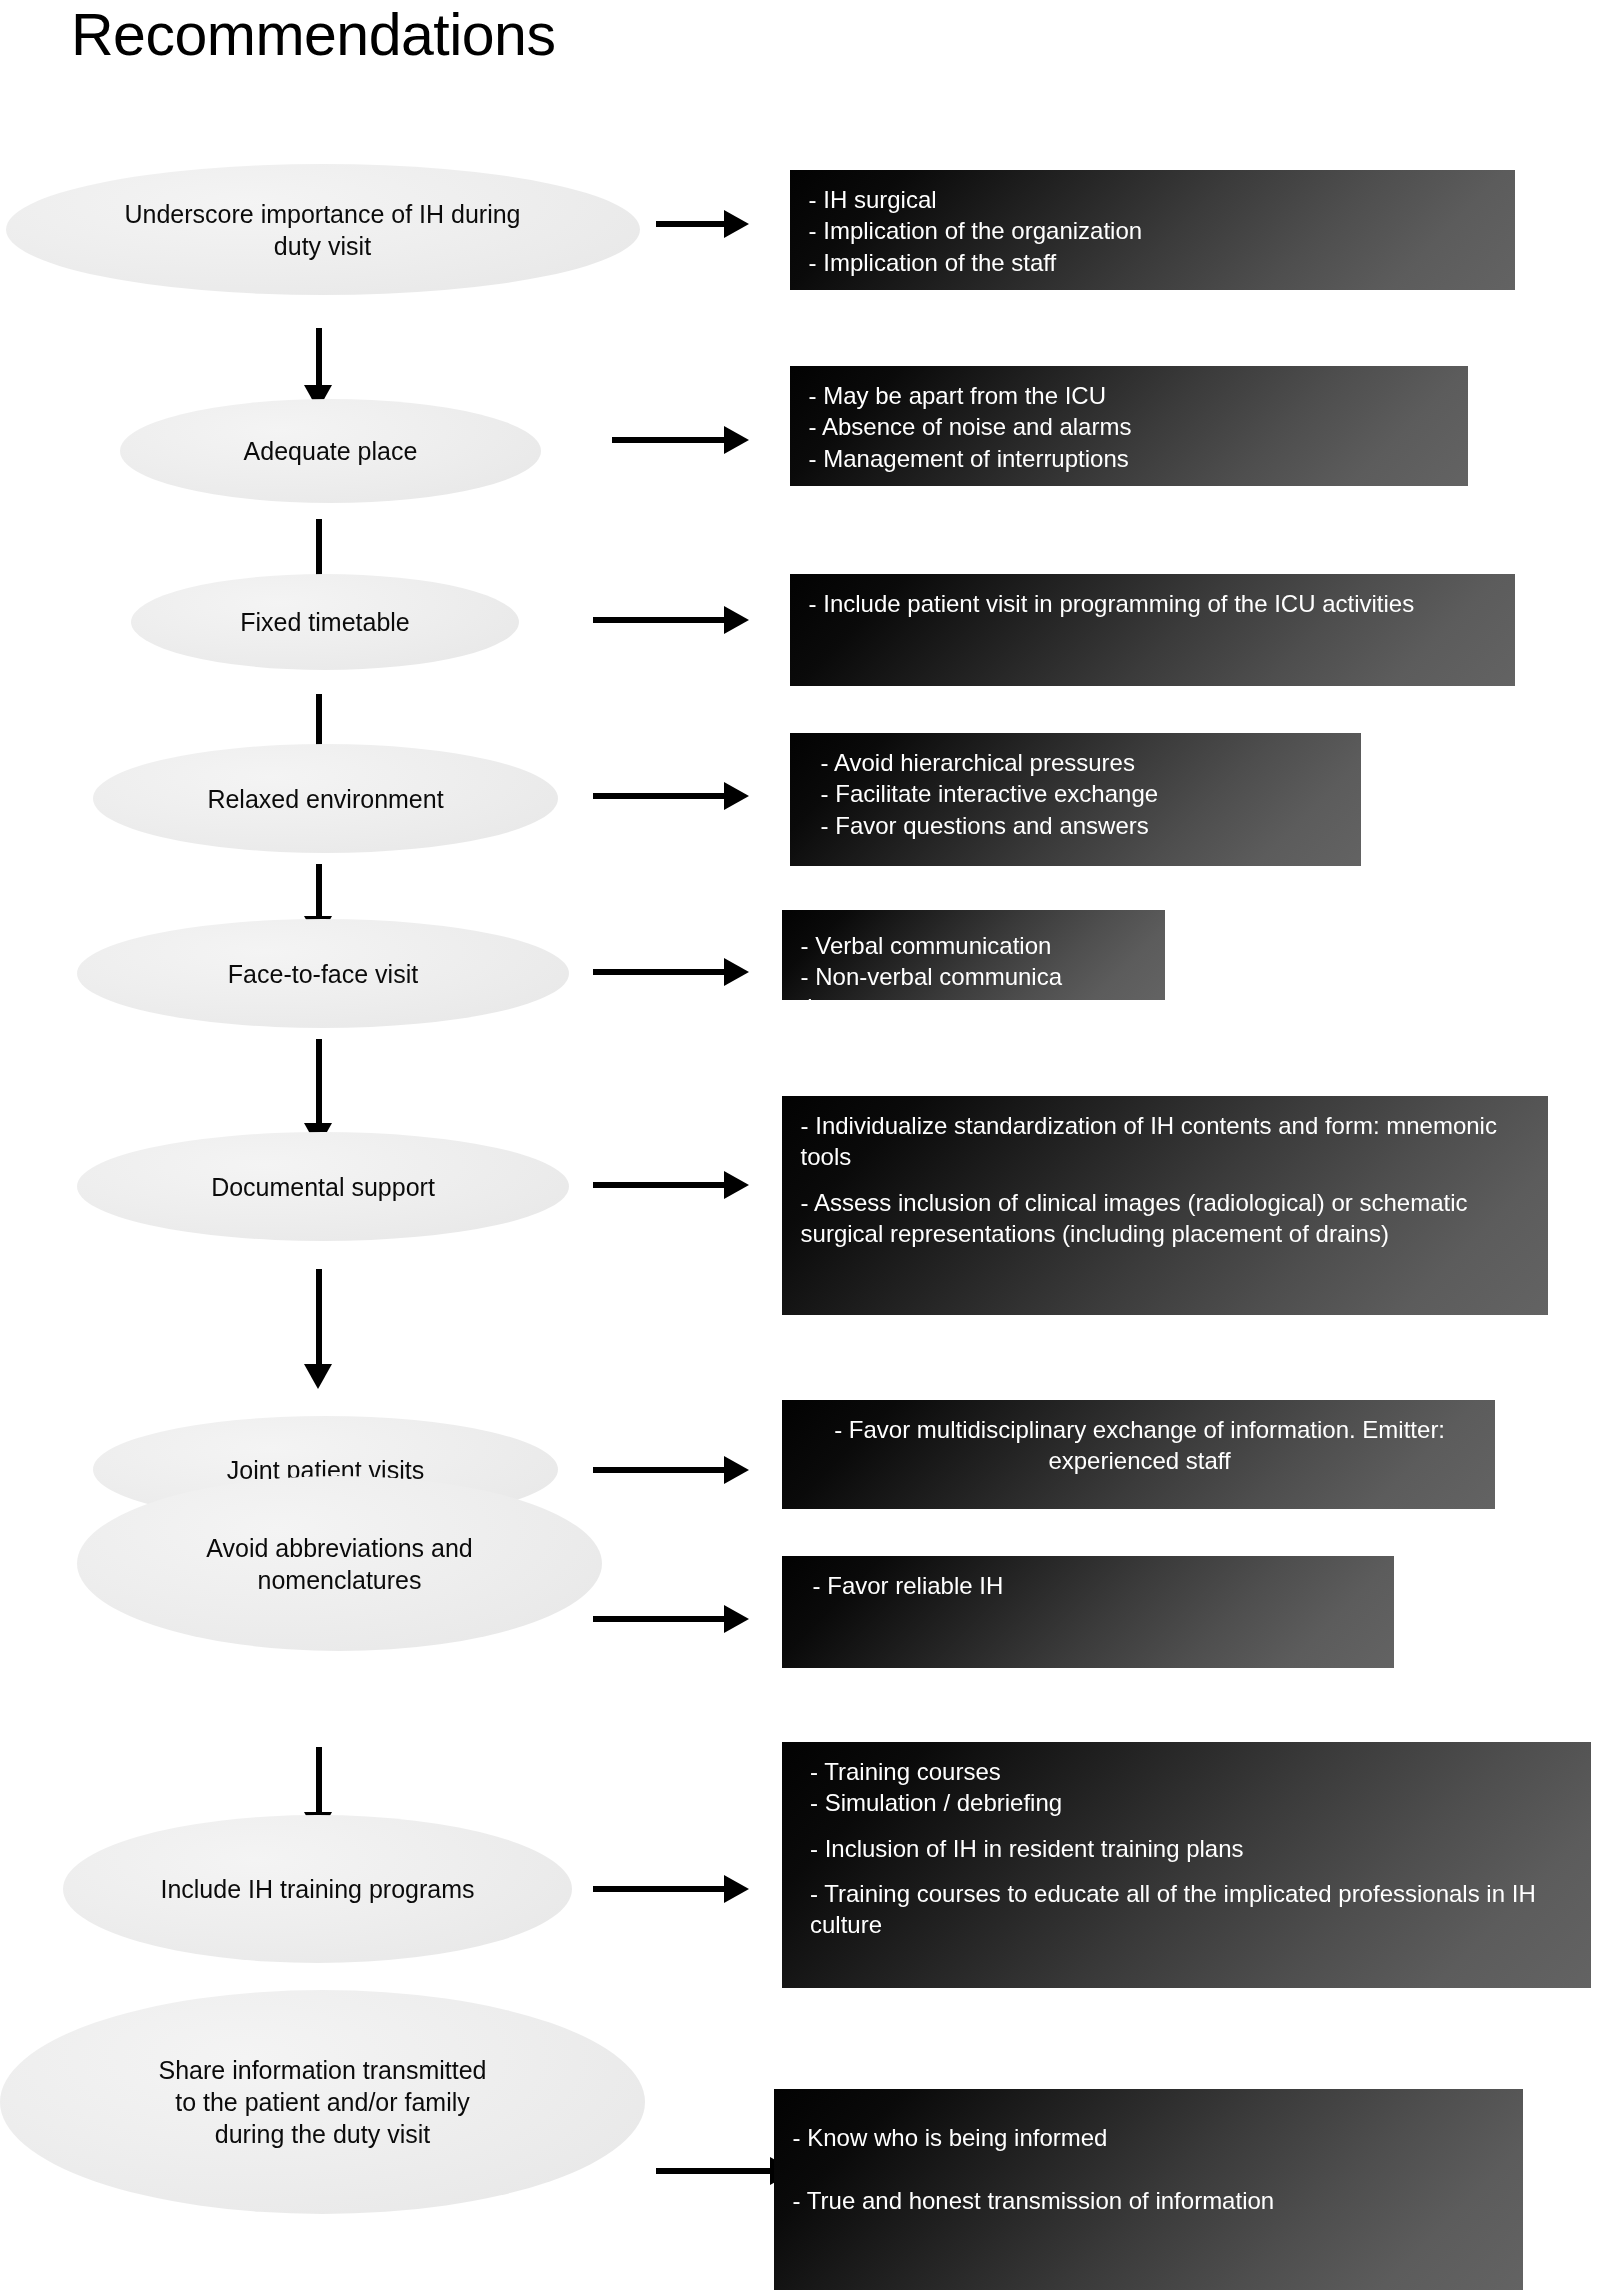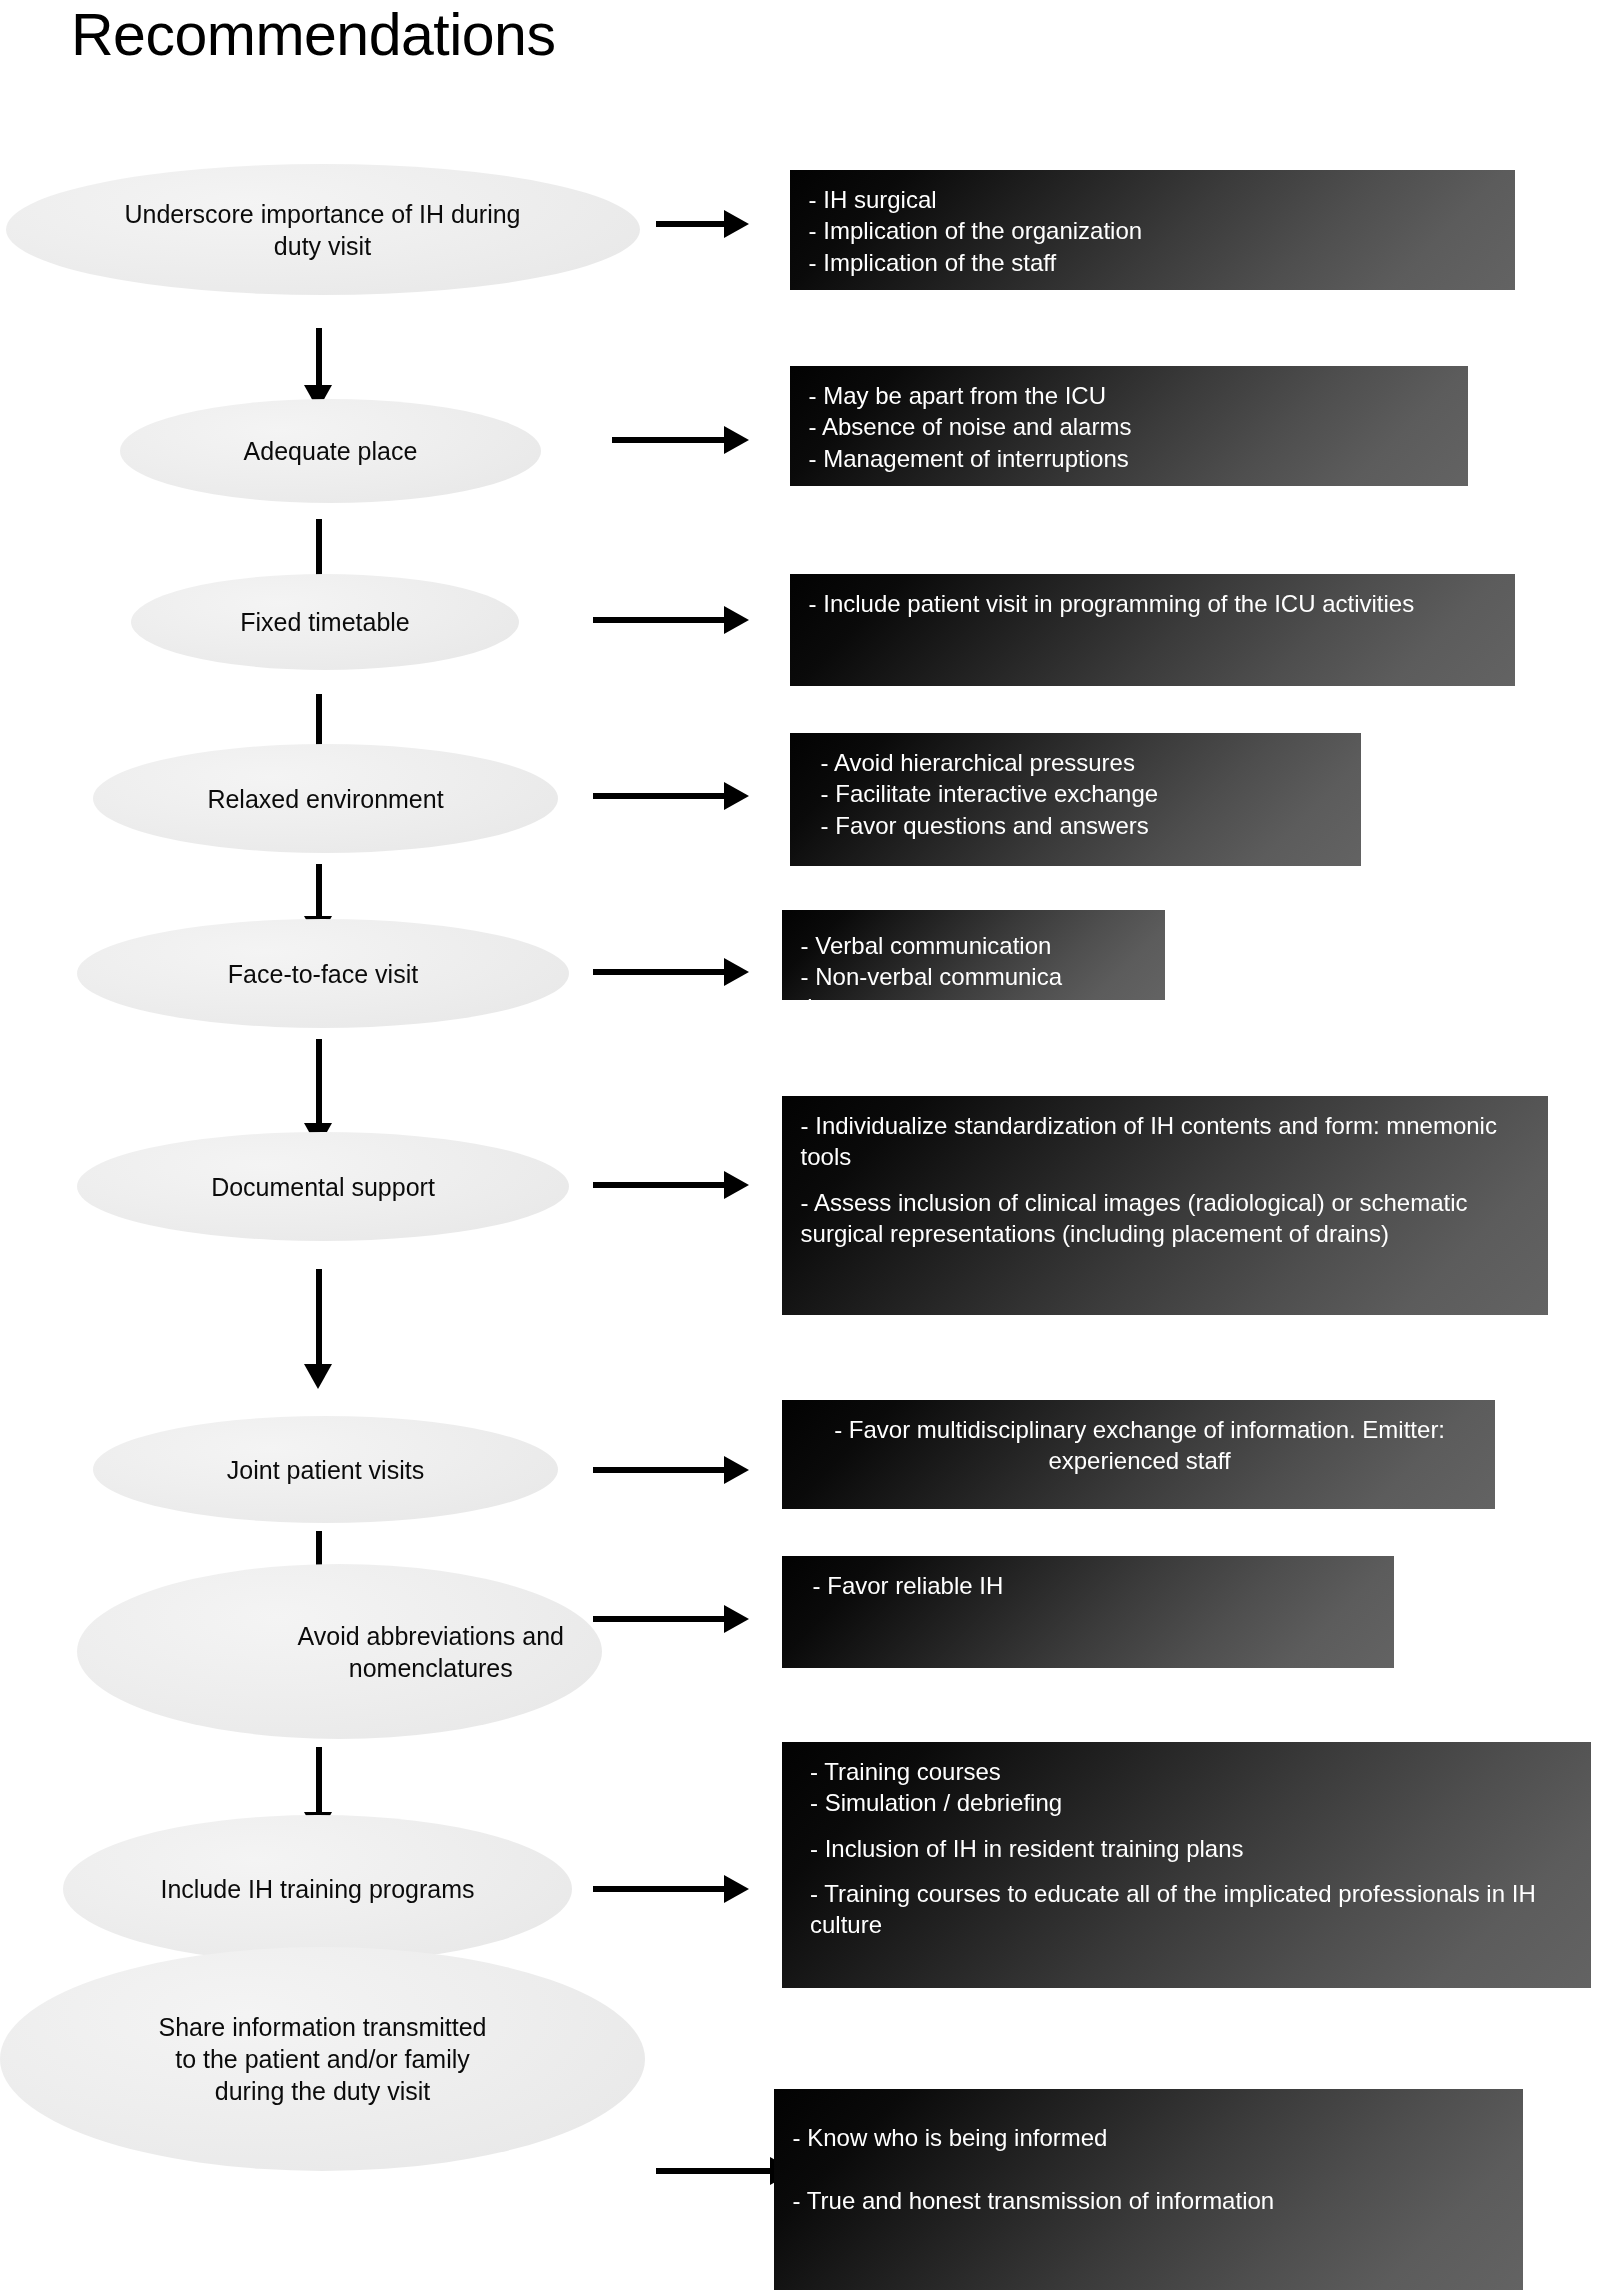--- a/index.html
+++ b/index.html
@@ -246,21 +246,21 @@
     <div class="head"></div>
   </div>
   <div class="strategy-box" style="left:782px; top:1400px; width:713px; height:109px;text-align:center;">
     <span class="line wrap">- Favor multidisciplinary exchange of information. Emitter: experienced staff</span>
   </div>
   <div class="arrow-down" style="left:316px; top:1531px; height:71px;">
     <div class="shaft"></div>
     <div class="head"></div>
   </div>
 
-  <div class="ellipse" style="left:77px; top:1564px; width:525px; height:175px;justify-content:flex-end;">
+  <div class="ellipse" style="left:77px; top:1476px; width:525px; height:175px;">
     <div>
       <span>Avoid abbreviations and</span>
       <span>nomenclatures</span>
     </div>
   </div>
   <div class="arrow-right" style="left:593px; top:1616px; width:156px;">
     <div class="shaft"></div>
     <div class="head"></div>
   </div>
   <div class="strategy-box" style="left:782px; top:1556px; width:612px; height:112px;">
@@ -286,21 +286,21 @@
     <span class="gap"></span>
     <span class="line">- Inclusion of IH in resident training plans</span>
     <span class="gap"></span>
     <span class="line wrap">- Training courses to educate all of the implicated professionals in IH culture</span>
   </div>
   <div class="arrow-down" style="left:316px; top:1996px; height:85px;">
     <div class="shaft"></div>
     <div class="head"></div>
   </div>
 
-  <div class="ellipse" style="left:0px; top:1947px; width:645px; height:224px;">
+  <div class="ellipse" style="left:0px; top:1990px; width:645px; height:224px;">
     <div>
       <span>Share information transmitted</span>
       <span>to the patient and/or family</span>
       <span>during the duty visit</span>
     </div>
   </div>
   <div class="arrow-right" style="left:656px; top:2168px; width:139px;">
     <div class="shaft"></div>
     <div class="head"></div>
   </div>

